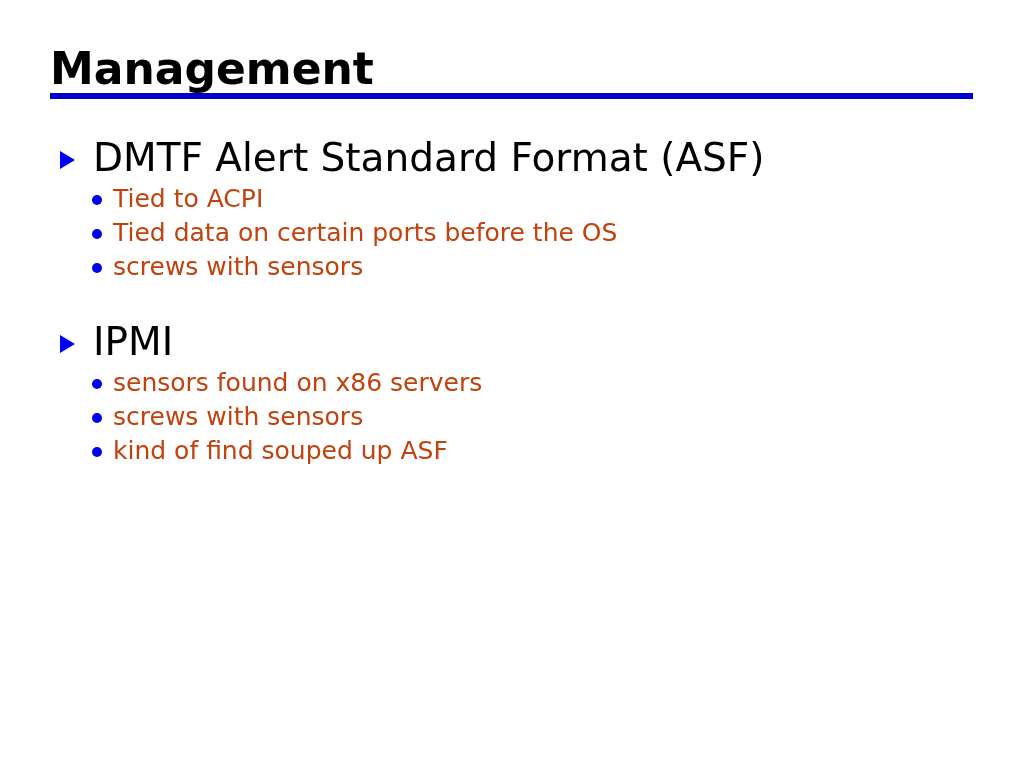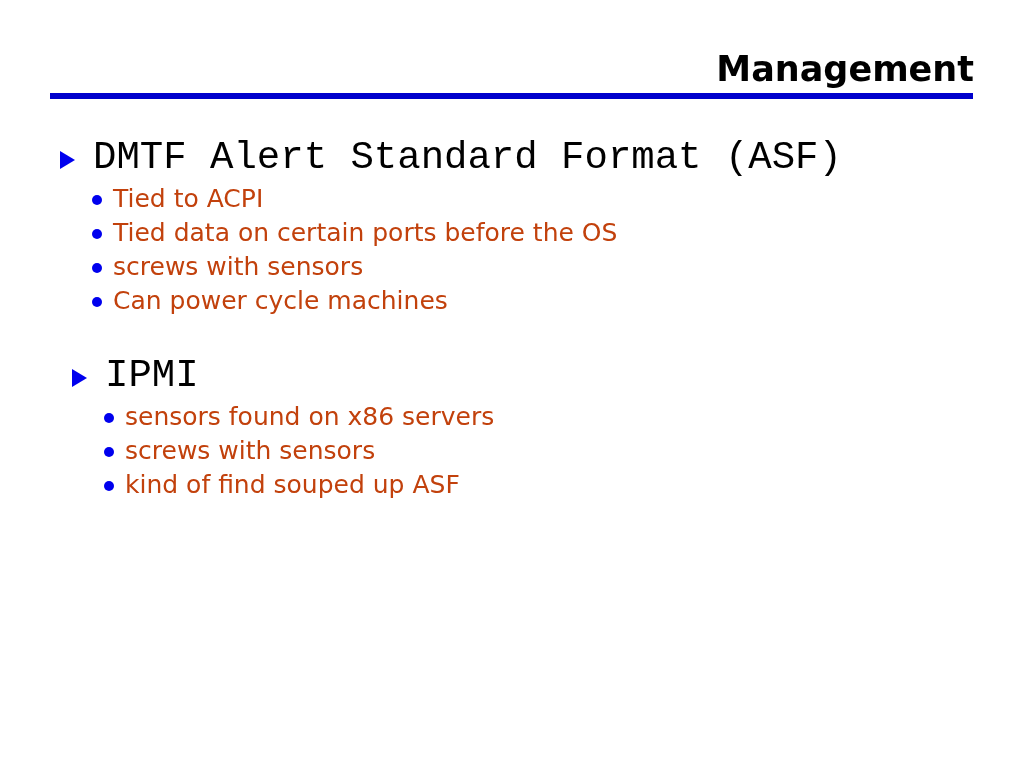--- a/index.html
+++ b/index.html
@@ -19,22 +19,22 @@
     height: 768px;
     background: #ffffff;
   }
 
   
   .slide-title {
     position: absolute;
     left: 50px;
     top: 48px;
     width: 924px;
-    text-align: right;
-    font-size: 35px;
+    text-align: left;
+    font-size: 44px;
     font-weight: bold;
     color: #000000;
     line-height: 42px;
     letter-spacing: 0px;
     white-space: nowrap;
   }
   .title-rule {
     position: absolute;
     left: 50px;
     top: 93px;
@@ -49,34 +49,32 @@
     left: 0px;
     top: 134px;
     width: 1024px;
   }
 
   .group {
     position: relative;
   }
   .group + .group {
     margin-top: 34px;
-    margin-left: 12px;
   }
 
   
   .l1 {
     position: relative;
     display: block;
     padding-left: 93px;
     min-height: 48px;
     font-size: 39px;
     line-height: 48px;
     color: #000000;
     white-space: nowrap;
-    font-family: Liberation Mono, monospace;
   }
   .l1 .tri {
     position: absolute;
     left: 60px;
     top: 17px;
     width: 0;
     height: 0;
     border-top: 9px solid transparent;
     border-bottom: 9px solid transparent;
     border-left: 15px solid #0000ee;
@@ -130,24 +128,20 @@
           <span>Tied to ACPI</span>
         </div>
         <div class="l2">
           <span class="dot"></span>
           <span>Tied data on certain ports before the OS</span>
         </div>
         <div class="l2">
           <span class="dot"></span>
           <span>screws with sensors</span>
         </div>
-        <div class="l2">
-          <span class="dot"></span>
-          <span>Can power cycle machines</span>
-        </div>
       </div>
     </div>
 
     <div class="group">
       <div class="l1">
         <span class="tri"></span>
         <span>IPMI</span>
       </div>
       <div class="sublist">
         <div class="l2">

